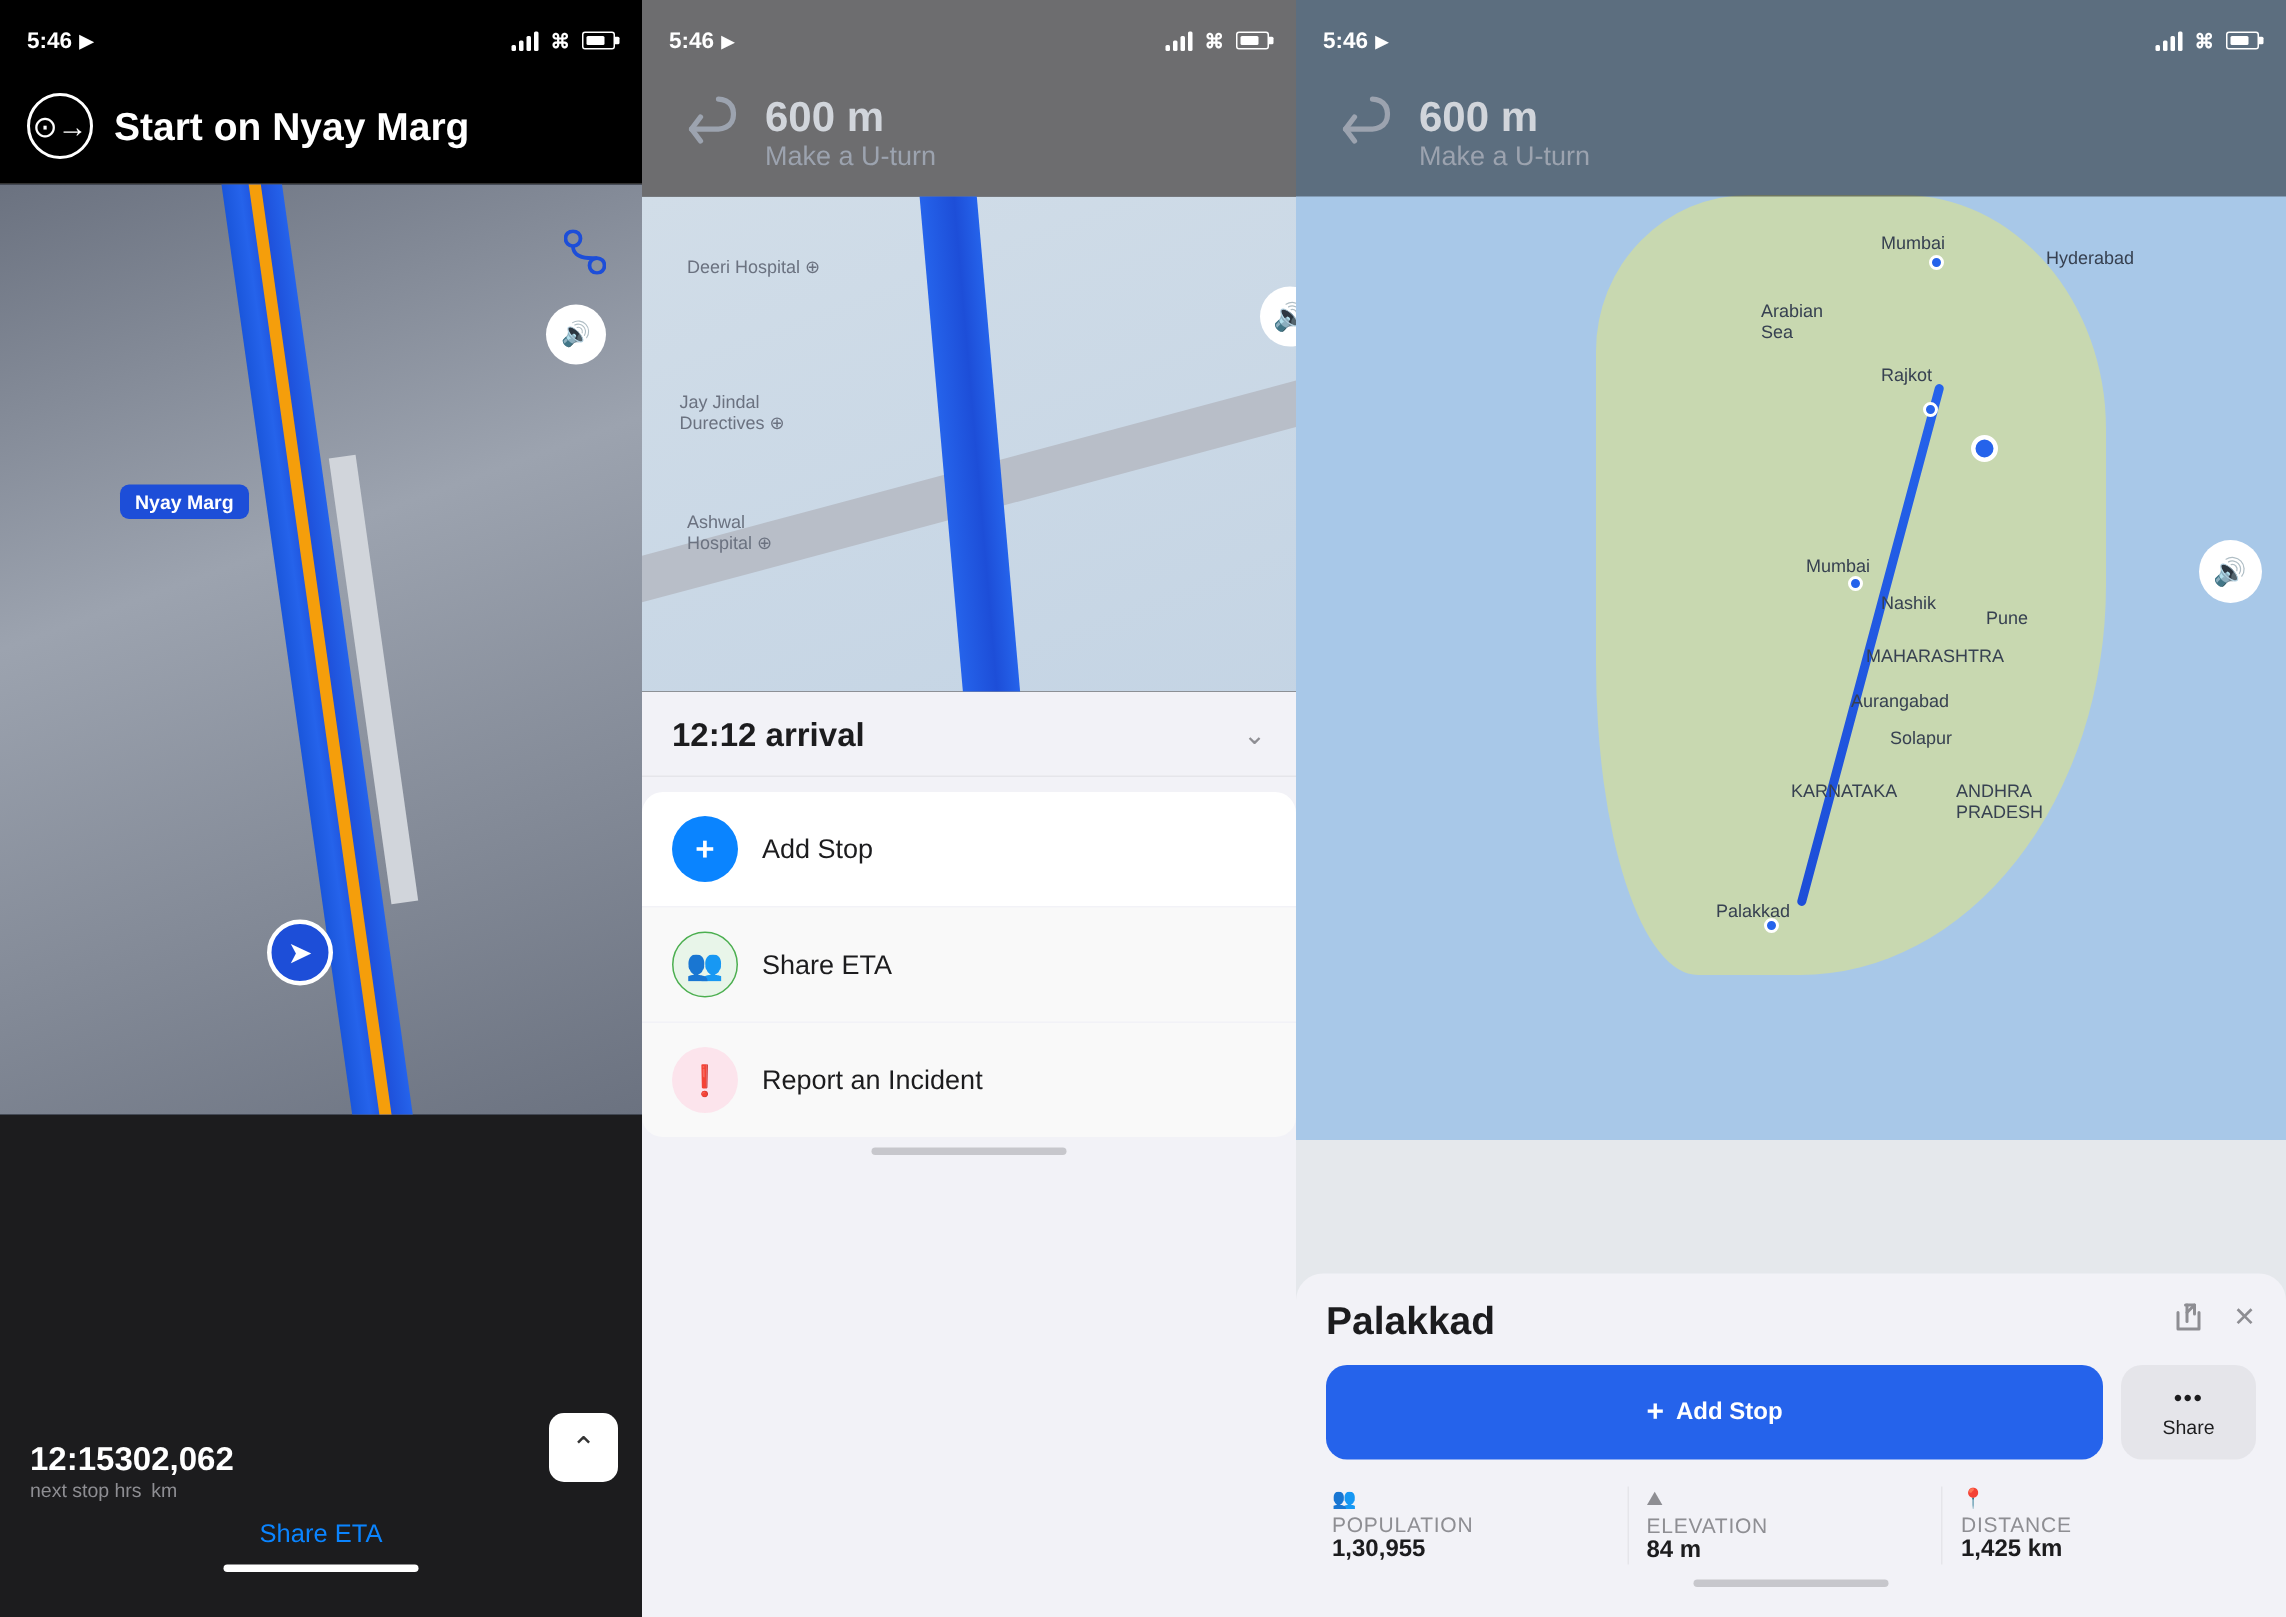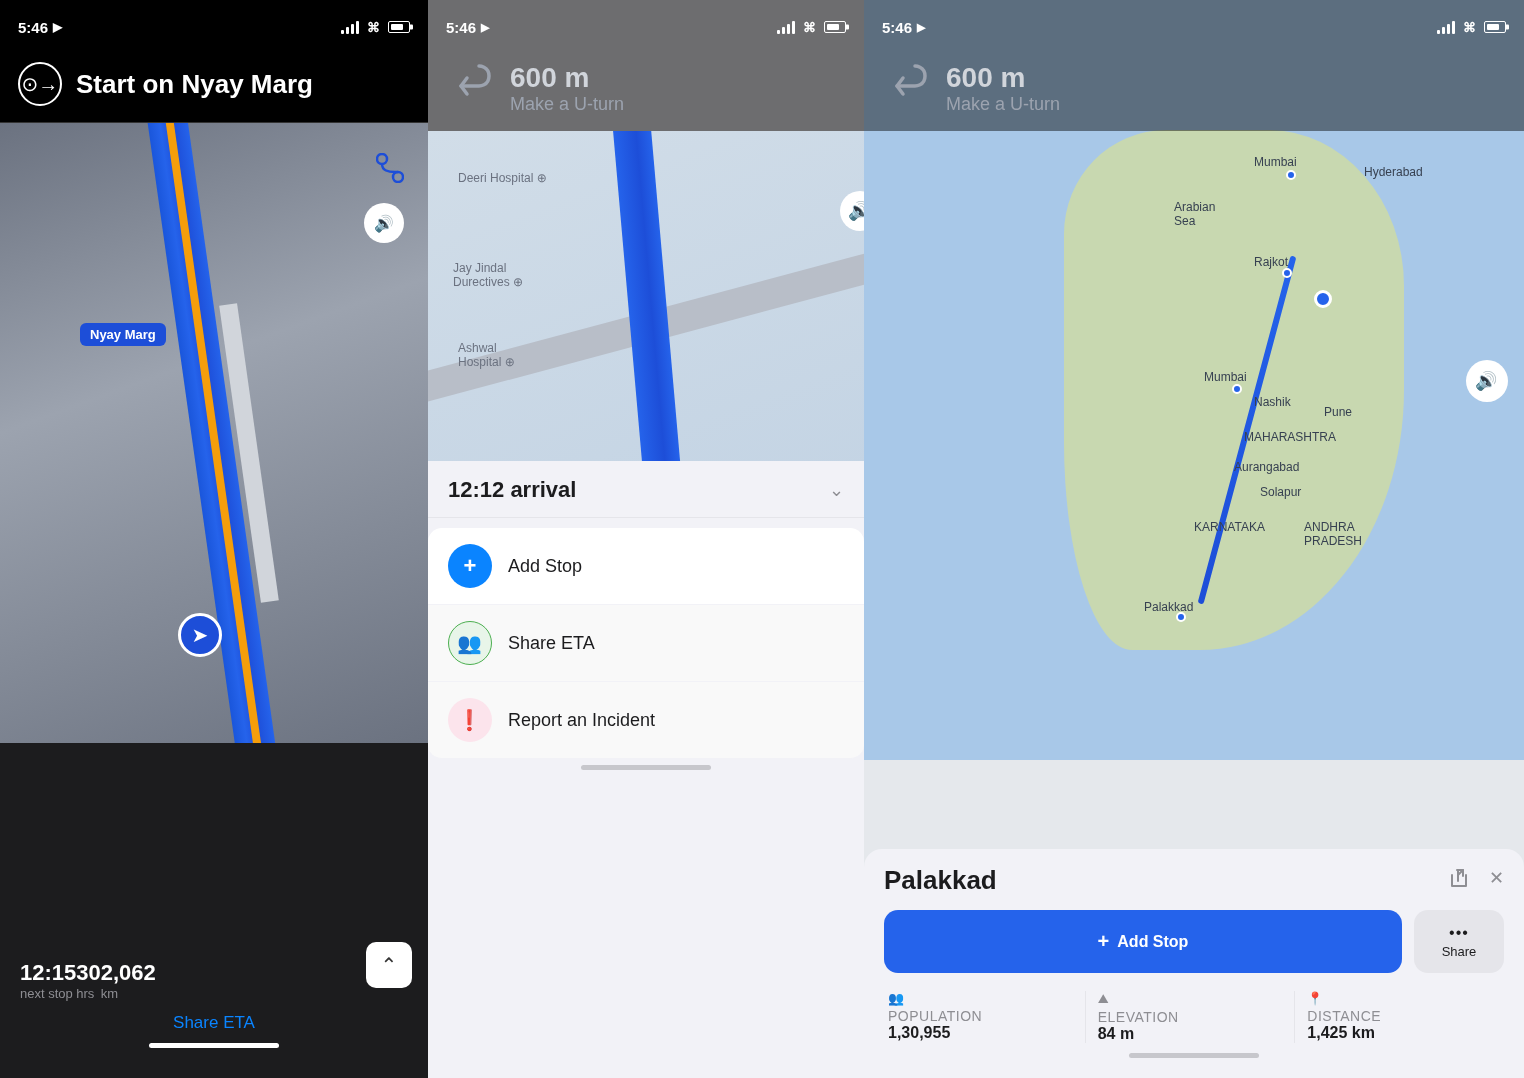--- a/index.html
+++ b/index.html
@@ -716,21 +716,21 @@
 
     <div class="p3-route-line"></div>
 
     <span class="p3-city-label" style="top:155px; left:390px;">Mumbai</span>
     <div class="p3-city-dot" style="top:170px; left:422px;"></div>
 
     <span class="p3-city-label" style="top:165px; left:500px;">Hyderabad</span>
 
     <span class="p3-city-label" style="top:200px; left:310px;">Arabian<br>Sea</span>
 
-    <span class="p3-city-label" style="top:255px; left:390px;">Rajkot</span>
+    <span class="p3-city-label" style="top:243px; left:390px;">Rajkot</span>
     <div class="p3-city-dot" style="top:268px; left:418px;"></div>
 
     <div style="position:absolute; top:290px; left:450px; width:18px; height:18px; background:#2563eb; border-radius:50%; border:3px solid #fff; z-index:4;"></div>
 
     <span class="p3-city-label" style="top:370px; left:340px;">Mumbai</span>
     <div class="p3-city-dot" style="top:384px; left:368px;"></div>
 
     <span class="p3-city-label" style="top:395px; left:390px;">Nashik</span>
     <span class="p3-city-label" style="top:405px; left:460px;">Pune</span>
 

